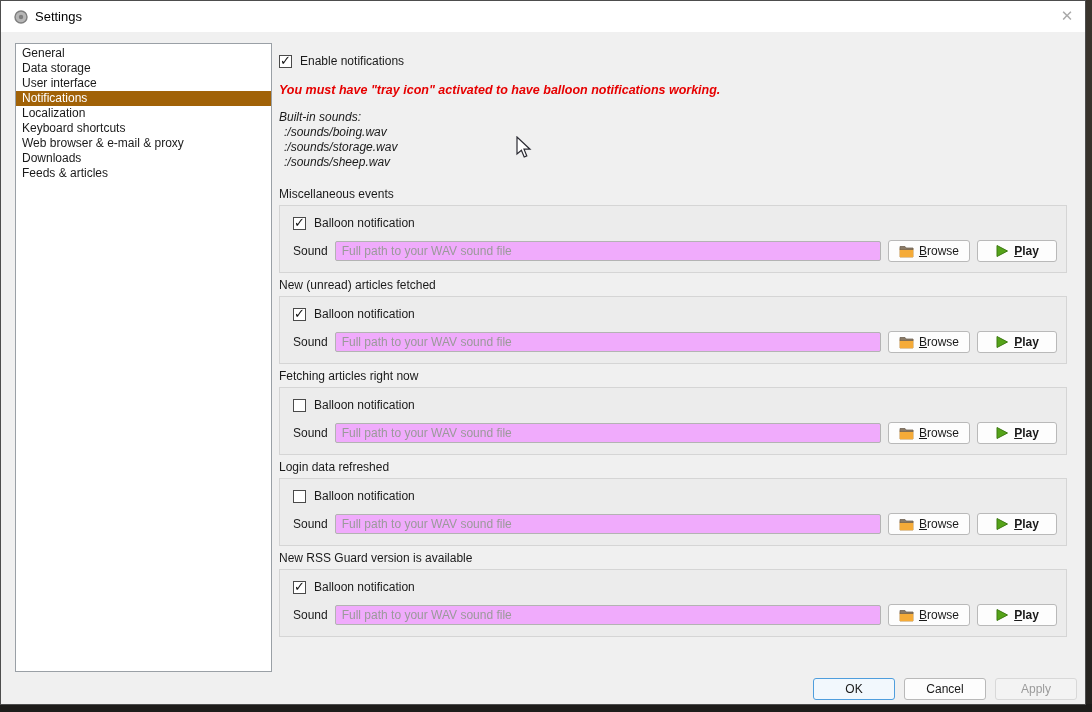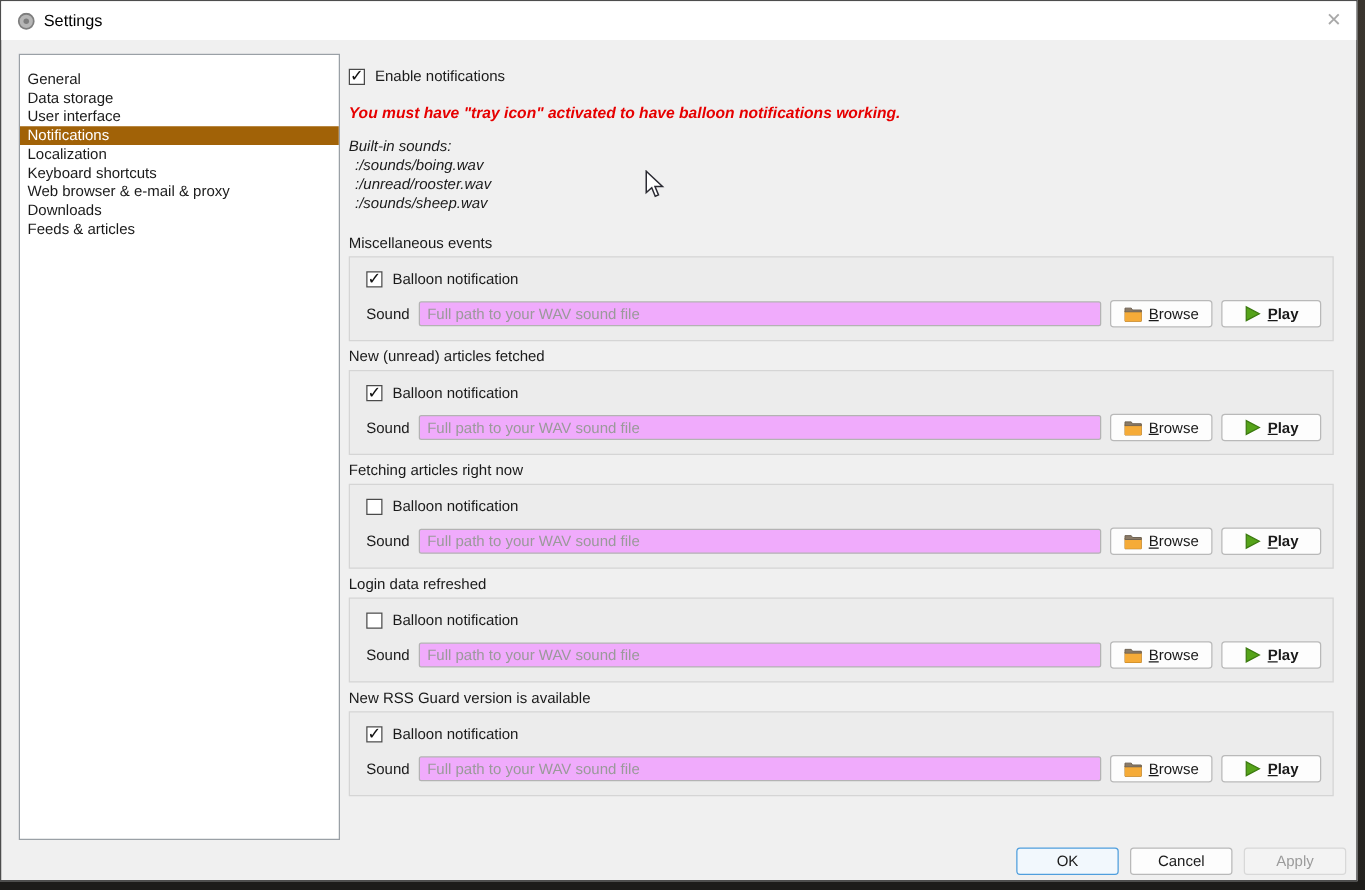--- a/index.html
+++ b/index.html
@@ -16,21 +16,21 @@
 
   
   .titlebar { position:relative; height:31px; background:#ffffff; display:flex; align-items:center; padding-left:13px;text-align:right; }
   .title-icon { width:14px; height:14px; margin-right:7px; }
   .title-text { font-size:13px; color:#000; }
   .close-btn { position:absolute; top:0; right:2px; width:32px; height:30px;
     display:flex; align-items:center; justify-content:center; color:#a9a9a9; font-size:15px; cursor:default; }
 
   
   .sidebar { position:absolute; left:14px; top:42px; width:257px; height:629px;
-    background:#ffffff; border:1px solid #9aa0a6; padding-top:12px; }
+    background:#ffffff; border:1px solid #9aa0a6; padding-top:2px; }
   .sidebar-item { height:15px; line-height:15px; padding-left:6px; white-space:nowrap; }
   .sidebar-item.selected { background:#a16207; color:#ffffff; }
 
   
   .content { position:absolute; left:278px; top:42px; width:788px; }
 
   .checkbox { position:relative; width:13px; height:13px; flex:0 0 13px;
     background:#fff; border:1px solid #4a4a4a; }
   .checkbox.checked::after { content:"✓"; position:absolute; left:0px; top:-3px;
     font-size:13px; font-weight:bold; color:#111; }
@@ -104,21 +104,21 @@
       <div class="enable-row">
         <span class="checkbox checked"></span>
         <span>Enable notifications</span>
       </div>
 
       <div class="warning">You must have "tray icon" activated to have balloon notifications working.</div>
 
       <div class="builtin">
         <div class="heading">Built-in sounds:</div>
         <div class="path">:/sounds/boing.wav</div>
-        <div class="path">:/unread/rooster.wav</div>
+        <div class="path">:/sounds/storage.wav</div>
         <div class="path">:/sounds/sheep.wav</div>
       </div>
 
       <div class="sections">
           <div class="section">
     <div class="section-title">Miscellaneous events</div>
     <div class="groupbox">
       <div class="balloon-row">
         <span class="checkbox checked"></span>
         <span>Balloon notification</span>

